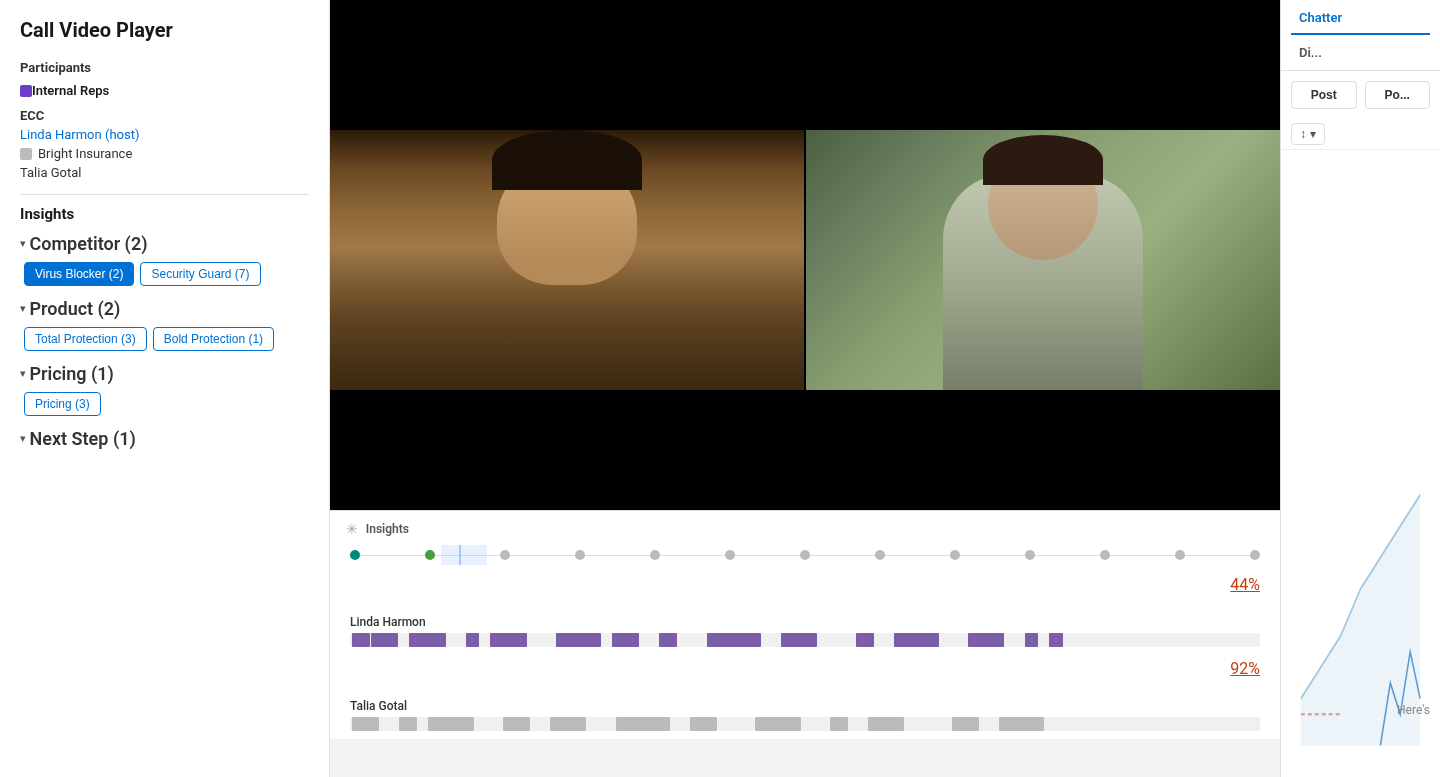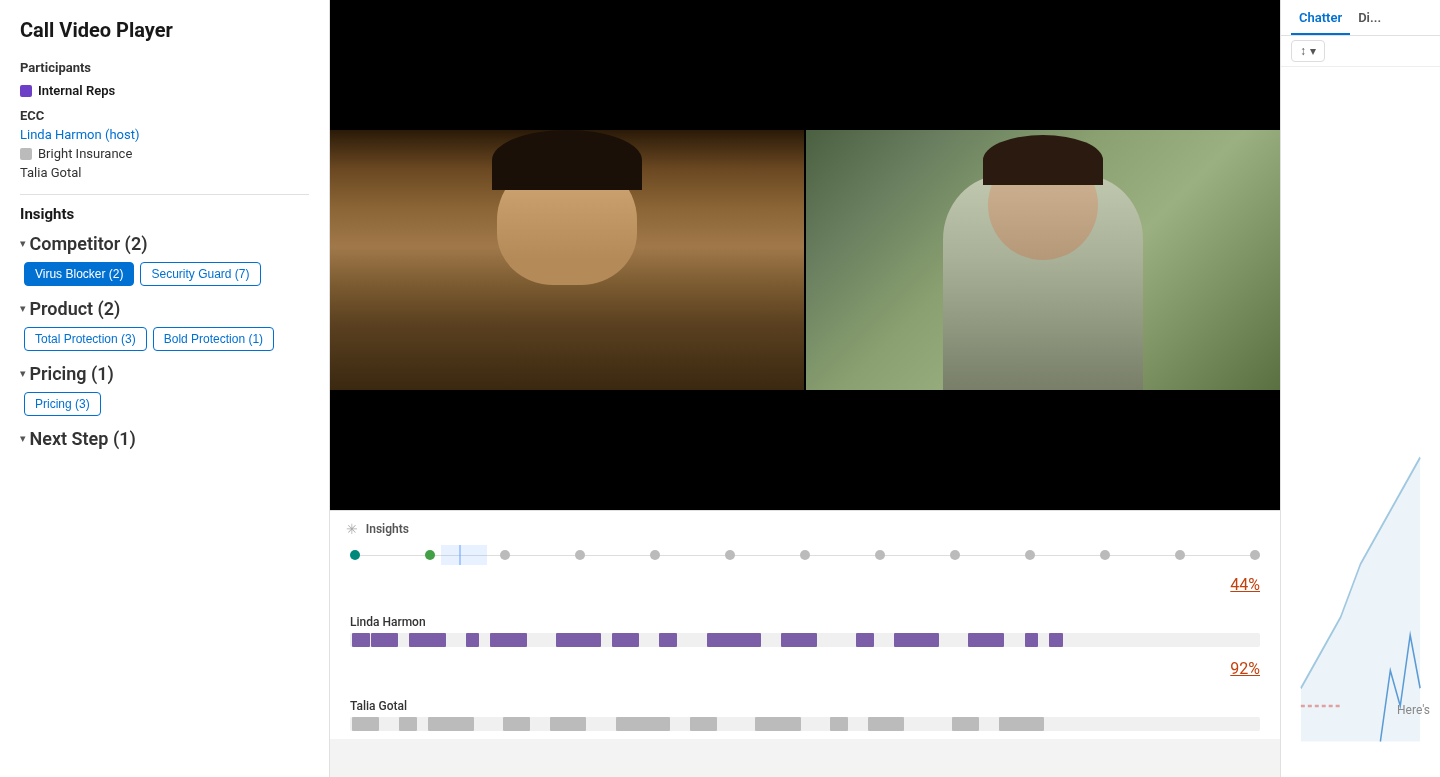--- a/index.html
+++ b/index.html
@@ -24,21 +24,20 @@
     .section-heading {
       font-size: 13px;
       font-weight: 700;
       color: #333;
       margin-bottom: 8px;
     }
     .participants-section { margin-bottom: 10px; }
     .internal-reps-row {
       display: flex;
       align-items: center;
-      gap: 6px;
       margin-bottom: 6px;
     }
     .color-dot-purple {
       width: 12px;
       height: 12px;
       background: #6d3fc7;
       border-radius: 2px;
       flex-shrink: 0;
     }
     .color-dot-grey {
@@ -322,20 +321,21 @@
       border-left: 1px solid #e0e0e0;
       display: flex;
       flex-direction: column;
       height: 777px;
       overflow: hidden;
     }
     .chatter-tabs {
       display: flex;
       border-bottom: 1px solid #e0e0e0;
       padding: 0 10px;
+      flex-direction: column;
     }
     .chatter-tab {
       font-size: 13px;
       font-weight: 600;
       padding: 10px 8px 8px;
       cursor: pointer;
       color: #555;
       border-bottom: 2px solid transparent;
     }
     .chatter-tab.active {
@@ -590,20 +590,24 @@
       </div>
     </div>
   </div>
 </div>
 
 <div class="right-panel">
   <div class="chatter-tabs">
     <div class="chatter-tab active">Chatter</div>
     <div class="chatter-tab">Di...</div>
   </div>
+  <div class="chatter-post-row">
+    <button class="chatter-btn">Post</button>
+    <button class="chatter-btn">Po...</button>
+  </div>
   <div class="chatter-sort-row">
     <button class="sort-btn">
       <span>↕</span>
       <span>▾</span>
     </button>
   </div>
   <div class="chart-area">
     
     <svg width="100%" height="100%" viewBox="0 0 160 400" preserveAspectRatio="none">
 

